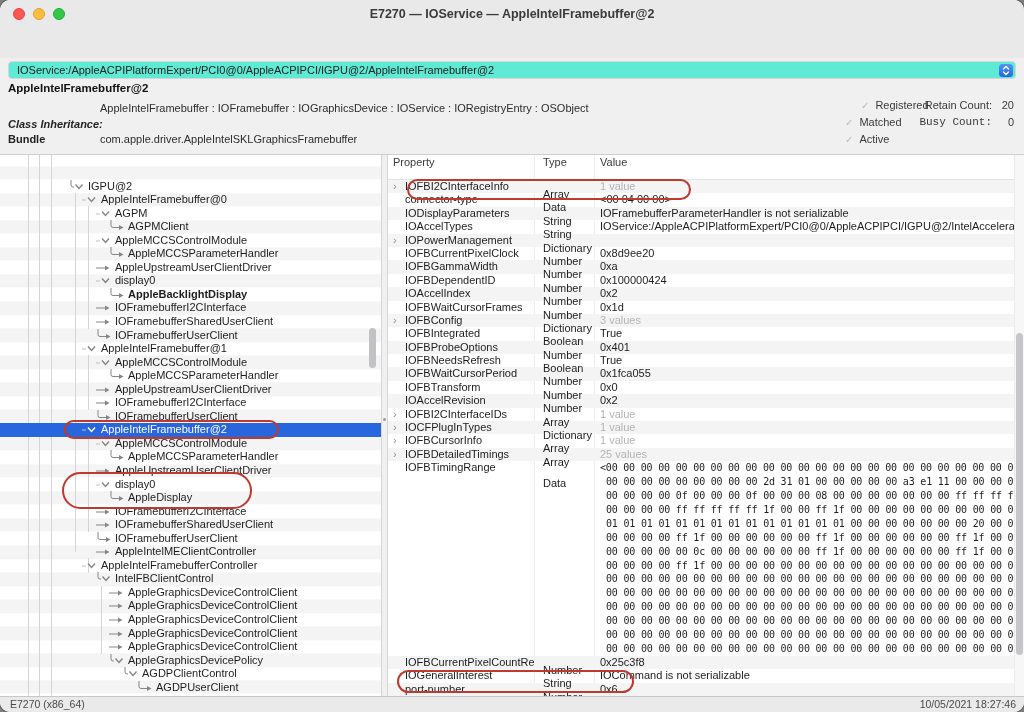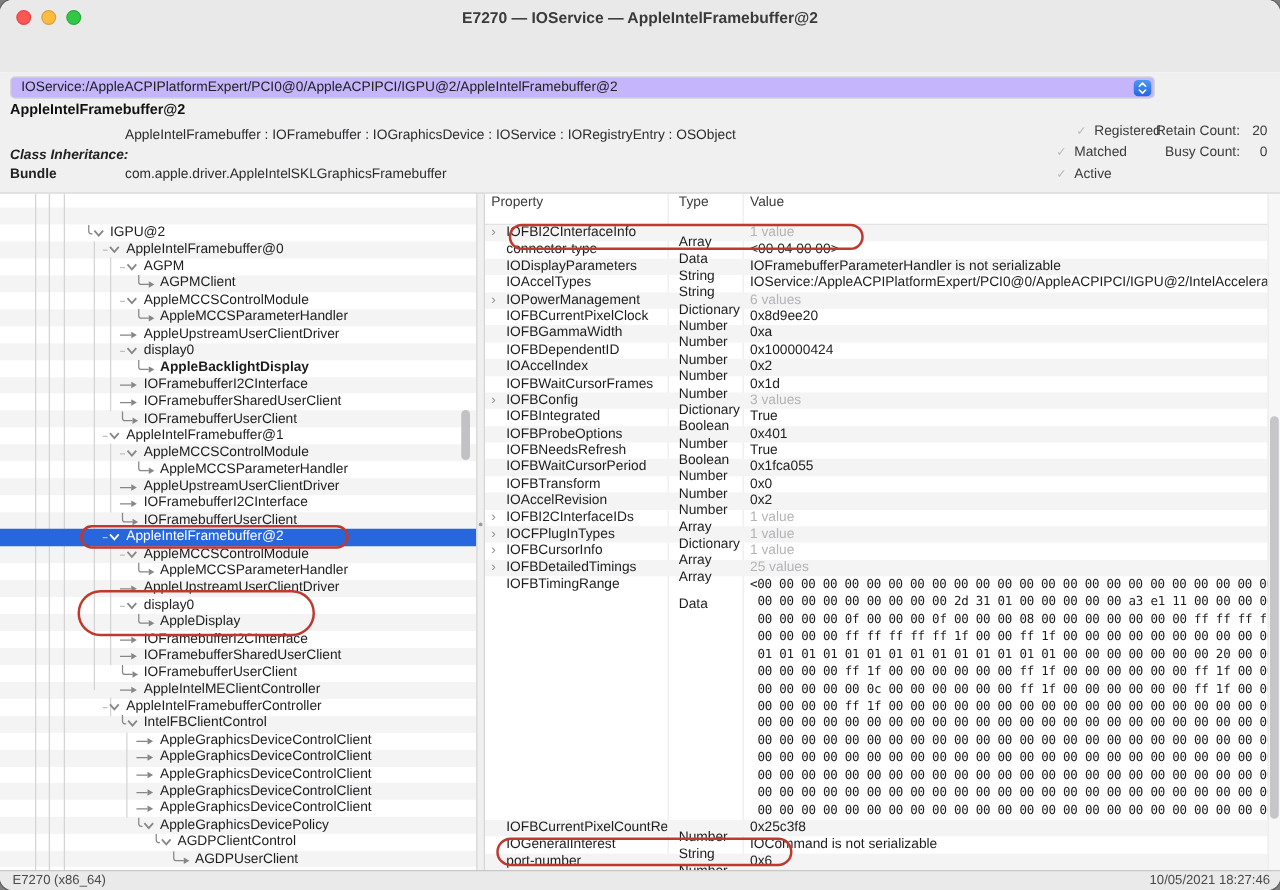--- a/index.html
+++ b/index.html
@@ -31,21 +31,21 @@
   .seg .s{flex:1;border-radius:5px;display:flex;align-items:center;justify-content:center;}
   .seg .s.on{background:#fff;box-shadow:0 0.5px 1.5px rgba(0,0,0,.2);}
   .search{position:absolute;left:392px;top:34px;width:583px;height:19px;background:#fff;
     border:1px solid #d9d9db;border-radius:10px;display:flex;align-items:center;padding:0 6px;}
   .search input{border:0;outline:0;flex:1;font-size:11px;font-family:inherit;color:#333;background:transparent;margin-left:3px;}
   .search input::placeholder{color:#9b9b9f;}
   .tstep{position:absolute;left:981px;top:35px;color:#7d7d81;}
   .insp{position:absolute;left:998px;top:34px;width:21px;height:19px;background:#fff;
     border:1px solid #d4d4d6;border-radius:5px;display:flex;align-items:center;justify-content:center;}
   .midbar{position:absolute;top:58px;left:0;right:0;height:97px;background:#f0f0f1;border-bottom:1px solid #cfcfd0;}
-  .pathfield{position:absolute;left:8px;top:3px;width:916px;height:18px;background:#c4b5fd;
+  .pathfield{position:absolute;left:8px;top:3px;width:1008px;height:18px;background:#5eead4;
     border:1px solid #d6d6d8;border-radius:4px;}
   .pathfield .ptxt{position:absolute;left:8px;top:0;line-height:16px;font-size:11px;color:#222;
     white-space:nowrap;overflow:hidden;right:22px;}
   .pathfield .bluecap{top:1.5px;}
   .nodetitle{position:absolute;left:8px;top:24px;font-size:11.5px;font-weight:bold;color:#111;}
   .hlabel{position:absolute;font-size:11px;font-weight:bold;color:#222;}
   .hval{position:absolute;font-size:11px;color:#2c2c2e;white-space:nowrap;}
   .flagrow{position:absolute;left:845px;font-size:11px;color:#3a3a3c;}
   .flagrow .chk{color:#b9b9bd;font-size:10px;margin-right:6px;}
   .cntlabel{position:absolute;left:898px;width:94px;text-align:right;font-size:11px;color:#3a3a3c;}
@@ -167,21 +167,21 @@
     <div class="hlabel" style="left:8px;top:75px;">Bundle</div>
     <div class="hval" style="left:100px;top:75px;">com.apple.driver.AppleIntelSKLGraphicsFramebuffer</div>
     <div id="flags">
         <div class="flagrow" style="top: 41px; margin-left: 16px;"><span class="chk">✓</span><span>Registered</span></div>
         <div class="flagrow" style="top: 58px;"><span class="chk">✓</span><span>Matched</span></div>
         <div class="flagrow" style="top: 75px;"><span class="chk">✓</span><span>Active</span></div>
       </div>
     <div id="counters">
         <div class="cntlabel" style="top: 41px;">Retain Count:</div>
         <div class="cntval" style="top: 41px;">20</div>
-        <div class="cntlabel" style="top: 58px;">Busy Count:</div>
+        <div class="cntlabel" style="top: 58px; font-family: Liberation Mono, monospace;">Busy Count:</div>
         <div class="cntval" style="top: 58px;">0</div>
       </div>
   </div>
 
   <div class="treepane">
     <div class="treestripes"></div>
     <div class="guides" id="guides">
         <div class="guide" style="left: 28px; top: 0px; height: 541px;"></div>
         <div class="guide" style="left: 39px; top: 0px; height: 541px;"></div>
         <div class="guide" style="left: 51px; top: 0px; height: 541px;"></div>
@@ -509,21 +509,20 @@
           </span>
           <span class="c-type">String</span>
           <span class="c-val">IOService:/AppleACPIPlatformExpert/PCI0@0/AppleACPIPCI/IGPU@2/IntelAccelerator</span>
         </div>
         <div class="trow alt">
           <span class="c-prop">
             <span class="exp">›</span>
             <span class="pn">IOPowerManagement</span>
           </span>
           <span class="c-type">Dictionary</span>
-          <span class="c-val muted">6 values</span>
         </div>
         <div class="trow">
           <span class="c-prop">
             <span class="exp"></span>
             <span class="pn">IOFBCurrentPixelClock</span>
           </span>
           <span class="c-type">Number</span>
           <span class="c-val">0x8d9ee20</span>
         </div>
         <div class="trow alt">

